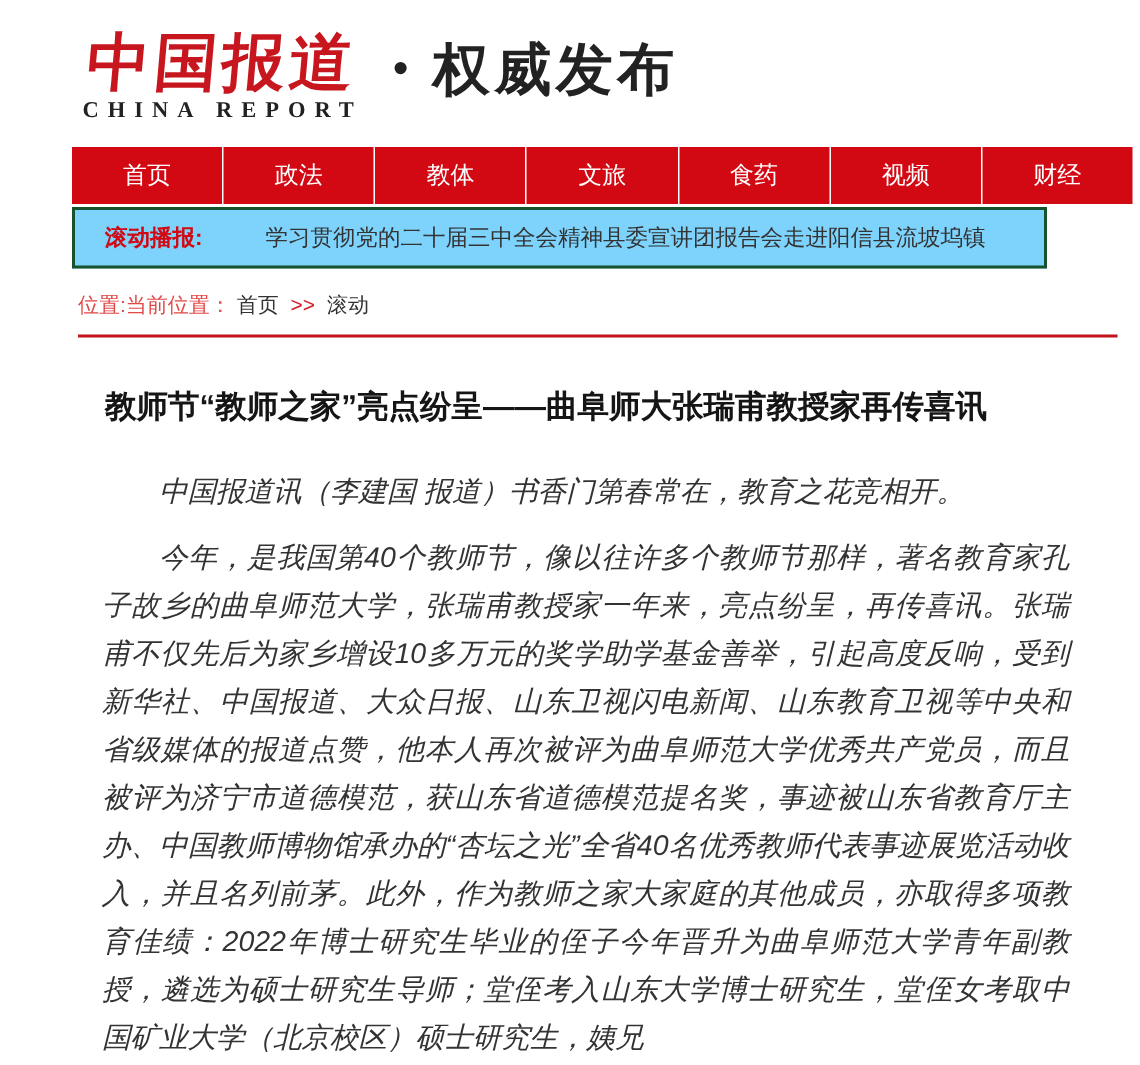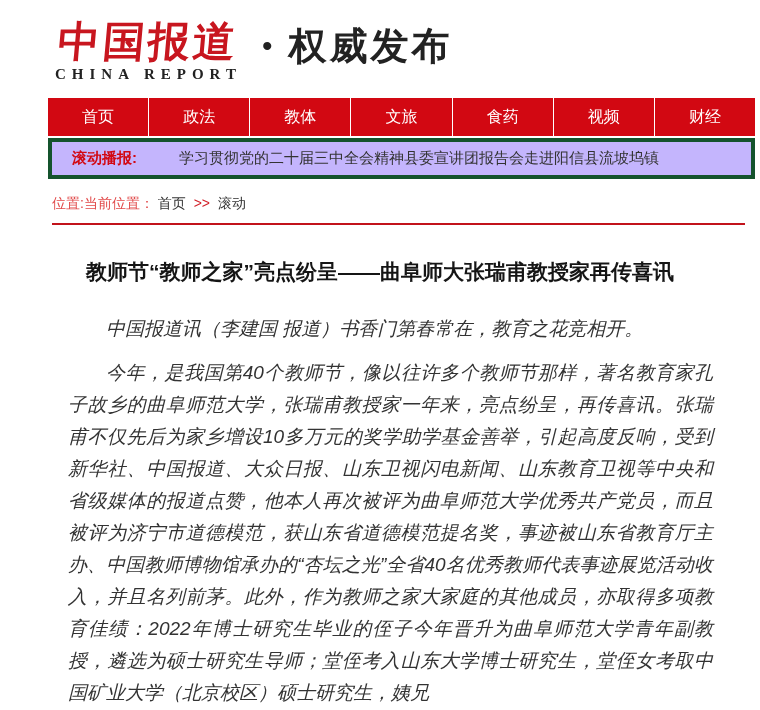--- a/index.html
+++ b/index.html
@@ -30,38 +30,38 @@
   
   .nav { margin-left:48px; width:707px; height:38px; background:#d20812; display:flex; }
   .nav-item {
     flex:1; display:flex; align-items:center; justify-content:center;
     color:#fff; font-size:16px; cursor:pointer; border-right:1px solid #ffffff;
   }
   .nav-item:last-child { border-right:none; }
 
   
   .ticker {
-    margin:2px 0 0 48px; width:707px; height:41px;
-    border:4px solid #14532d; display:flex; align-items:center; background:#c4b5fd;
+    margin:2px 0 0 48px; width:650px; height:41px;
+    border:2px solid #14532d; display:flex; align-items:center; background:#7dd3fc;
   }
   .ticker-label { color:#d20812; font-weight:bold; font-size:15px; margin-left:20px; white-space:nowrap; }
   .ticker-text { color:#333; font-size:15px; margin-left:42px; white-space:nowrap; cursor:pointer; }
 
   
   .breadcrumb { margin:16px 0 0 52px; font-size:14px; color:#333; }
   .crumb-prefix { color:#e14848; }
   .crumb-link { color:#333; cursor:pointer; }
   .crumb-sep { color:#d2222a; margin:0 4px; }
   .crumb-current { color:#333; cursor:pointer; }
 
   .divider { margin:10px 0 0 52px; width:693px; height:2px; background:#c2131b; }
 
   
   .article-title {
-    text-align:center; font-size:21px; font-weight:bold; color:#151515;
+    text-align:left; font-size:21px; font-weight:bold; color:#151515;
     margin-top:32px; padding:0 70px; line-height:30px;
   }
   .article-meta { text-align:center; font-size:14px; color:#a8a8a8; margin-top:24px; }
   .article-meta span { margin:0 2px; }
   .article-body {
     margin:26px 47px 0 68px; font-size:19px; line-height:32px;
     color:#333; text-align:justify;
   }
   .article-body p { text-indent:2em; margin-bottom:12px;font-style:italic; }
 </style>

